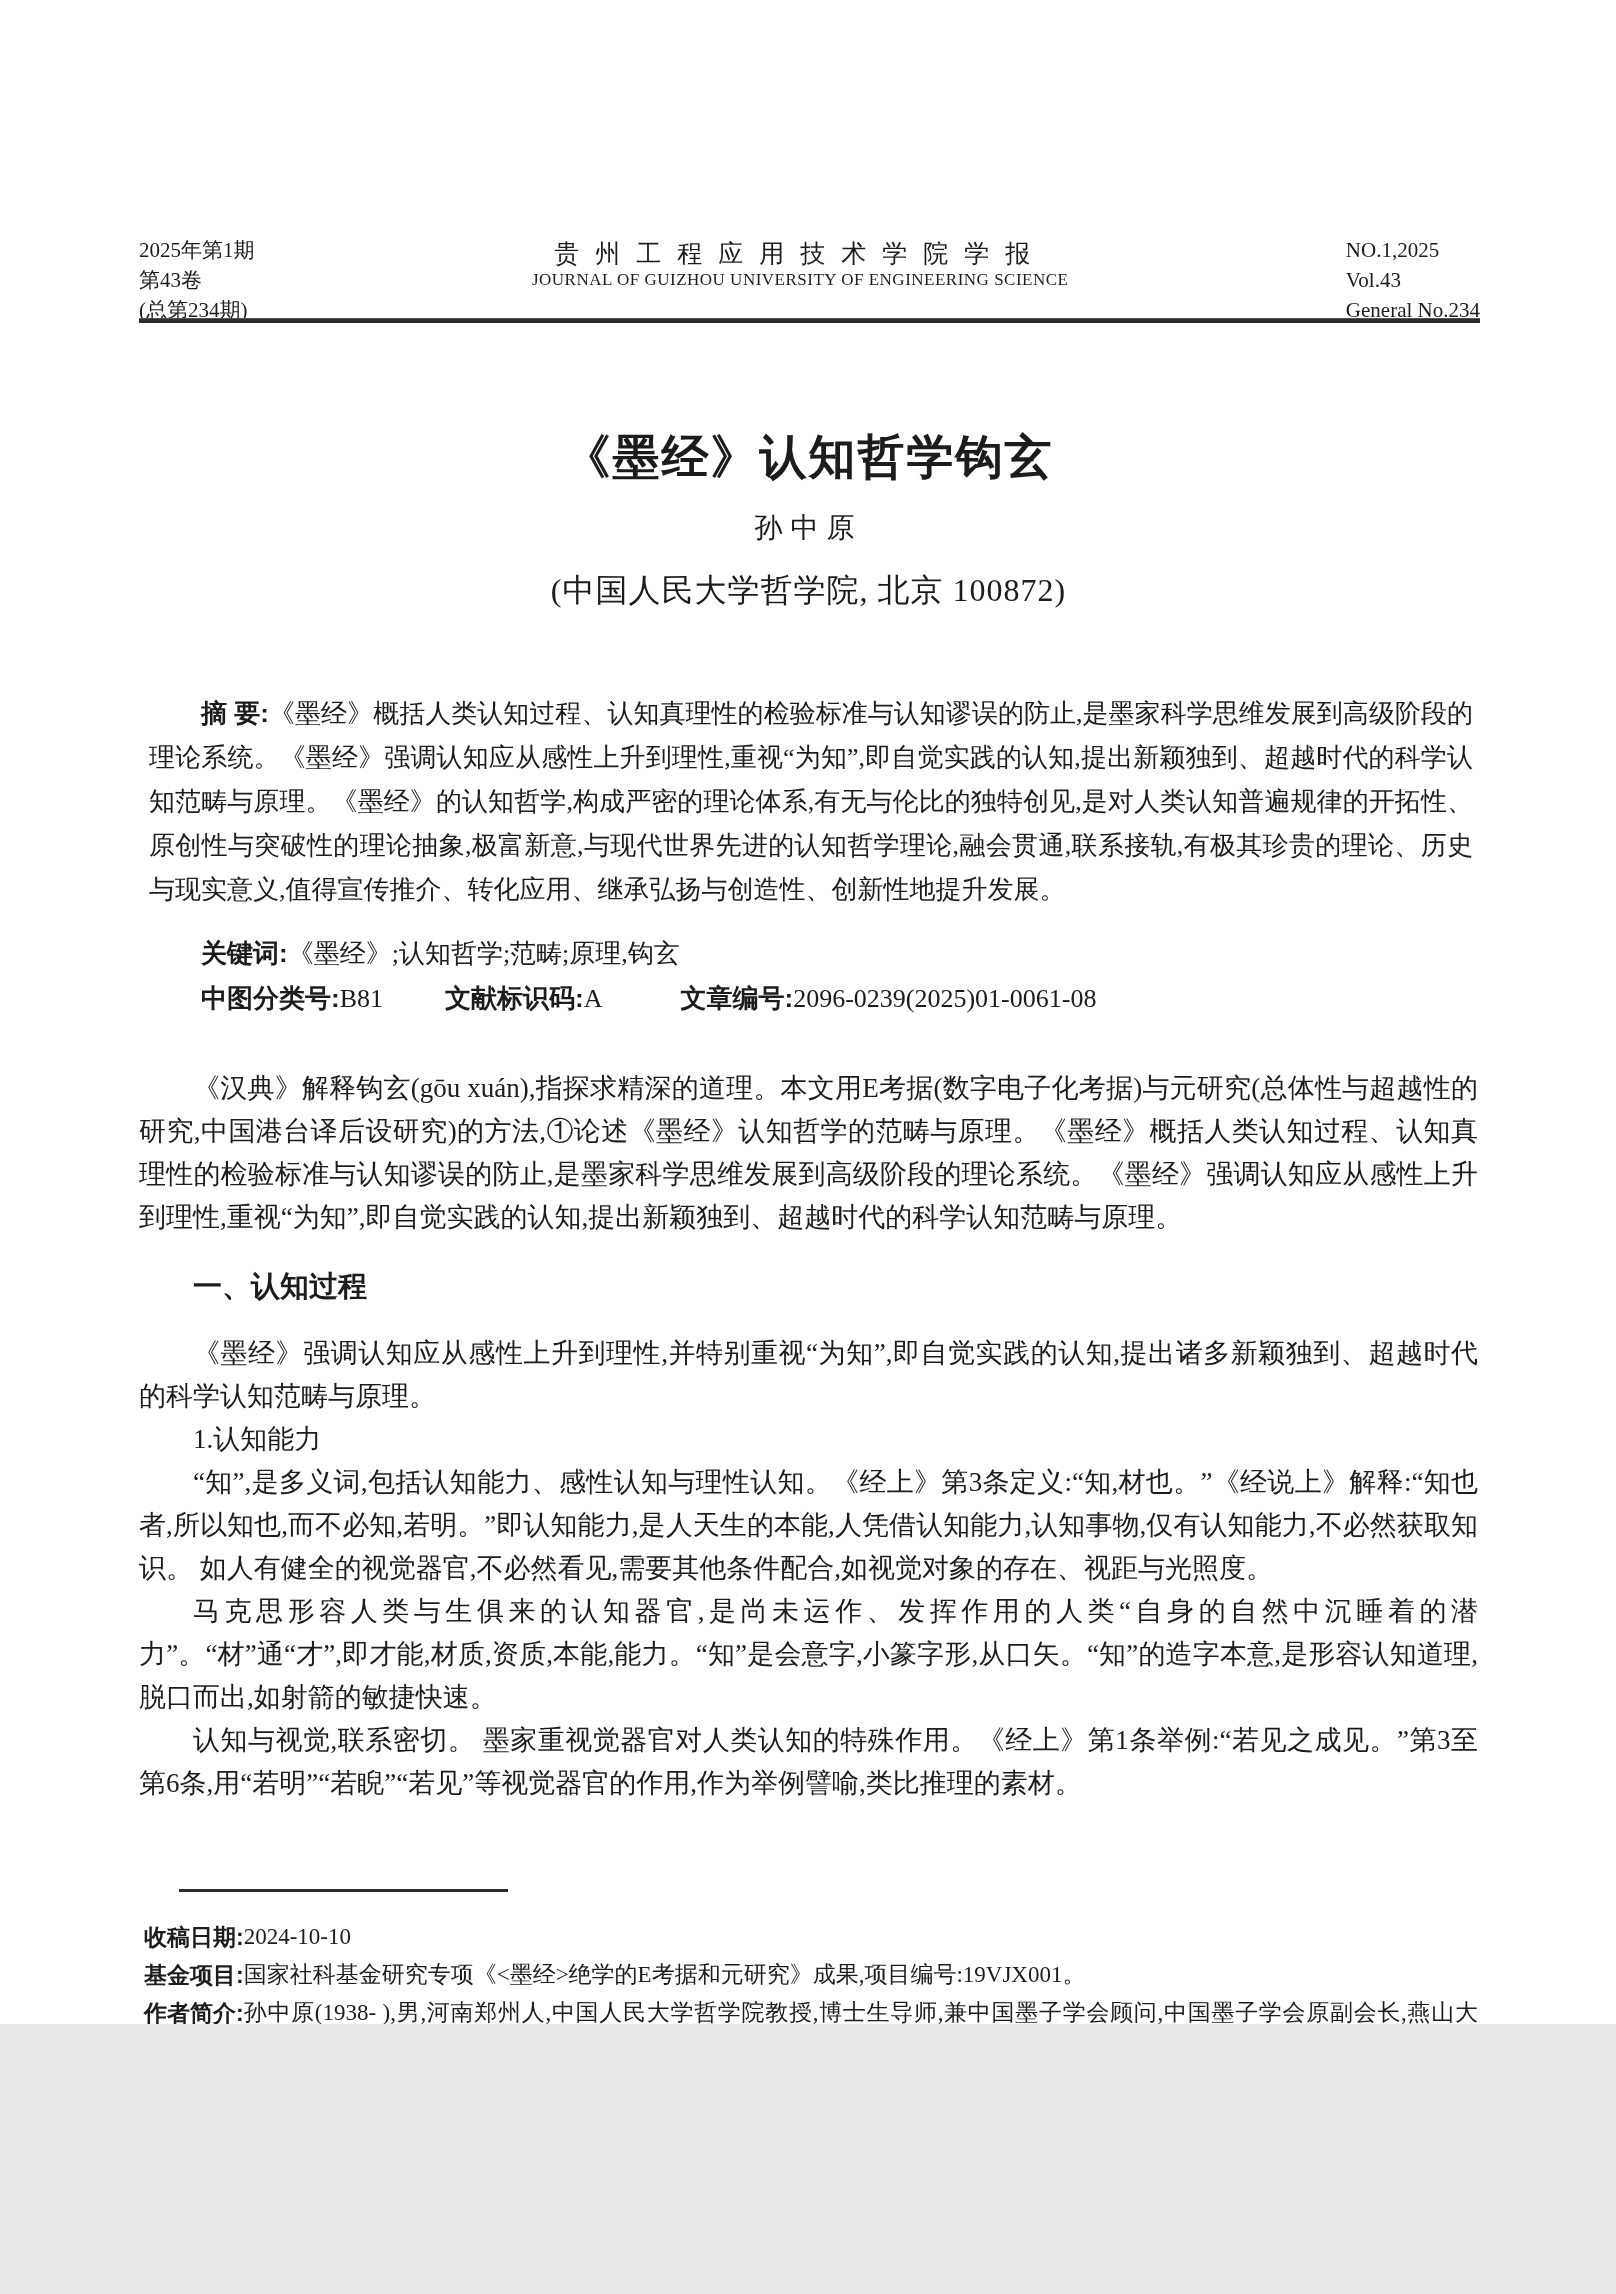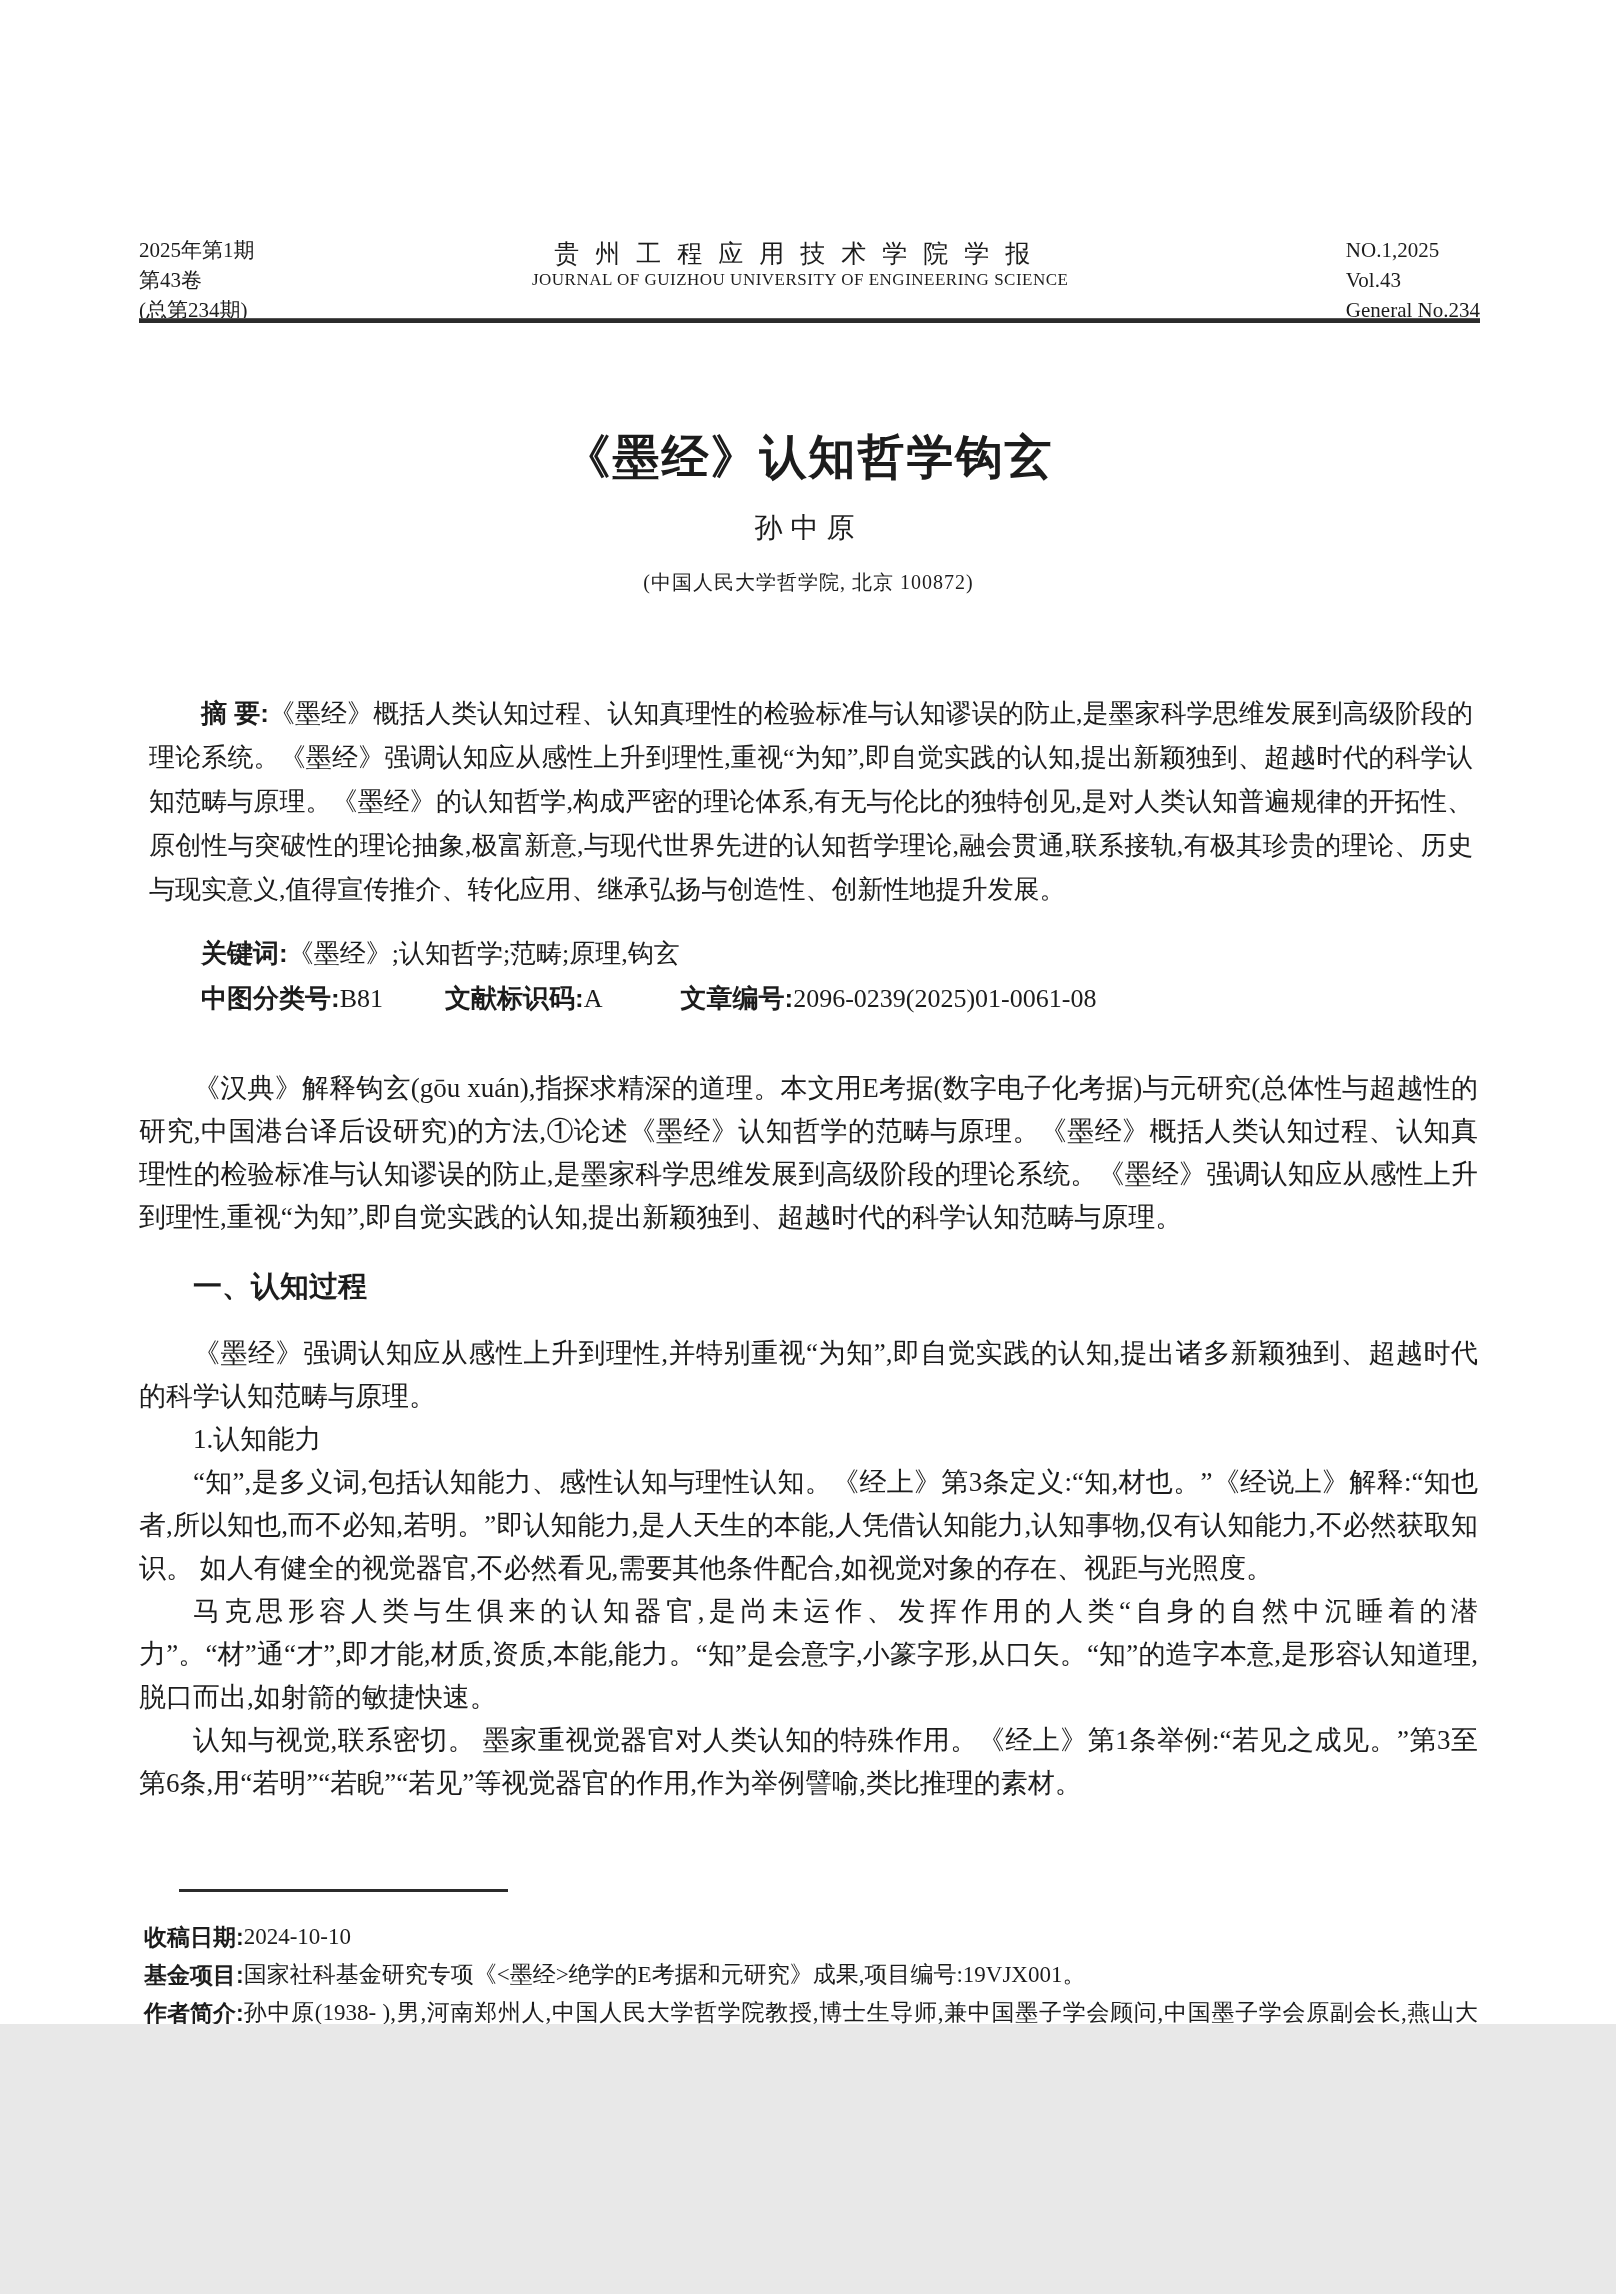--- a/index.html
+++ b/index.html
@@ -60,21 +60,21 @@
     position: absolute;
     top: 509px; left: 0; right: 0;
     text-align: center;
     font-size: 28px;
     letter-spacing: 8px;
   }
   .art-affil {
     position: absolute;
     top: 569px; left: 0; right: 0;
     text-align: center;
-    font-size: 20px;
+    font-size: 32px;
     letter-spacing: 1px;
   }
 
   
   .abstract-block {
     position: absolute;
     top: 691px; left: 149px; right: 144px;
     font-size: 26px;
     line-height: 44px;
     text-align: justify;

